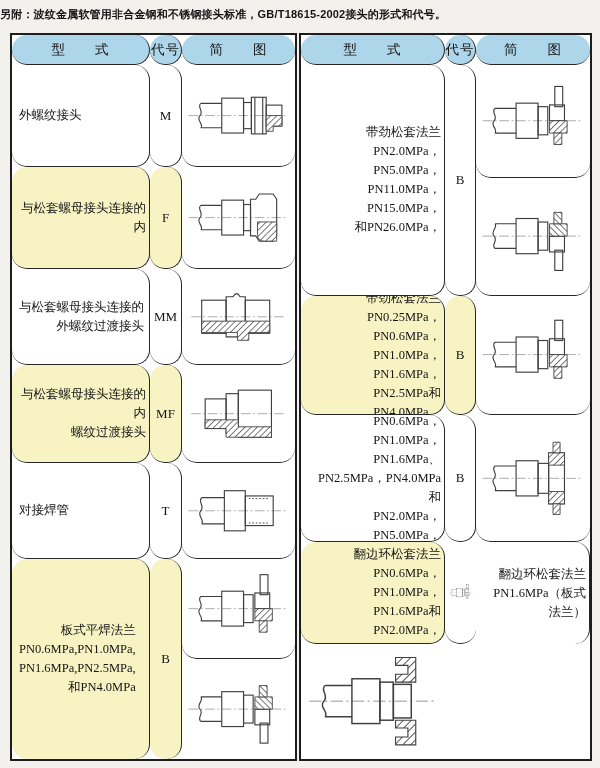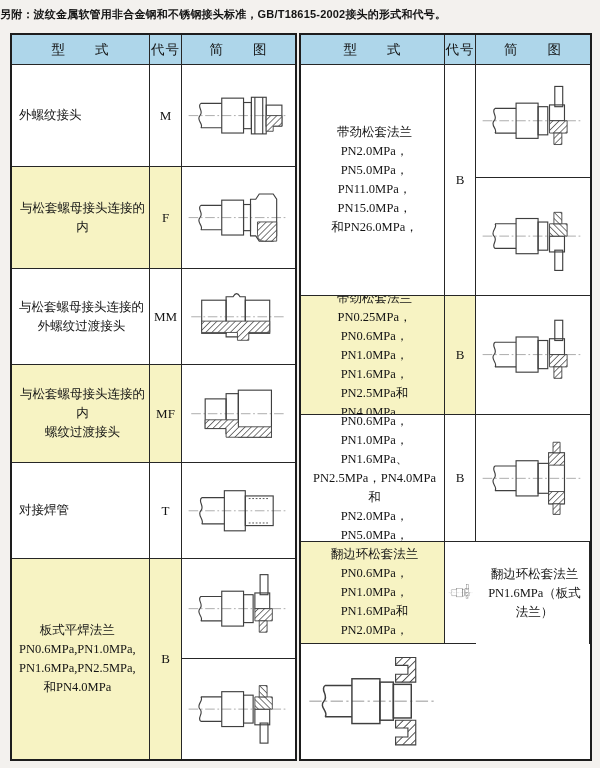--- a/index.html
+++ b/index.html
@@ -11,26 +11,26 @@
   .tbl{position:absolute;top:33px;background:#ffffff;border:2px solid #1d1d1d;
        display:grid;box-sizing:border-box;}
   .tbl.left{left:10px;width:287px;height:728px;
        grid-template-columns:138px 32px 1fr;
        grid-template-rows:30px 102px 102px 96px 98px 96px 100px 1fr;}
   .tbl.right{left:299px;width:293px;height:728px;
        grid-template-columns:144px 31px 1fr;
        grid-template-rows:30px 113px 118px 119px 127px 102px 1fr;}
   .cell{border-right:1px solid #262626;border-bottom:1px solid #262626;
         display:flex;align-items:center;justify-content:center;
-        overflow:hidden;box-sizing:border-box;background:#fff;}
+        overflow:hidden;box-sizing:border-box;background:#fff;border-radius:15px;}
   .cR{border-right:none;}
   .cB{border-bottom:none;}
   .th{background:#aed6ea;font-size:13.5px;letter-spacing:1px;}
   .hl{background:#f7f3c3;}
-  .type{justify-content:flex-start;text-align:center;
+  .type{justify-content:flex-start;text-align:right;
         padding:4px 3px 4px 7px;font-size:12.5px;line-height:19px;
         white-space:pre-line;}
   .code{font-size:13px;}
   .span2{grid-row:span 2;}
   .diagwrap{padding:2px;}
   .diag{width:96%;height:94%;}
   .ln{fill:none;stroke:#3f3f3f;stroke-width:1.3;}
   .cl{stroke:#8a8a8a;stroke-width:.8;stroke-dasharray:11 3 2 3;}
   .ht{fill:url(#hat);stroke:#3f3f3f;stroke-width:1;}
   .dl{stroke:#3f3f3f;stroke-width:1;stroke-dasharray:2 2;fill:none;}

